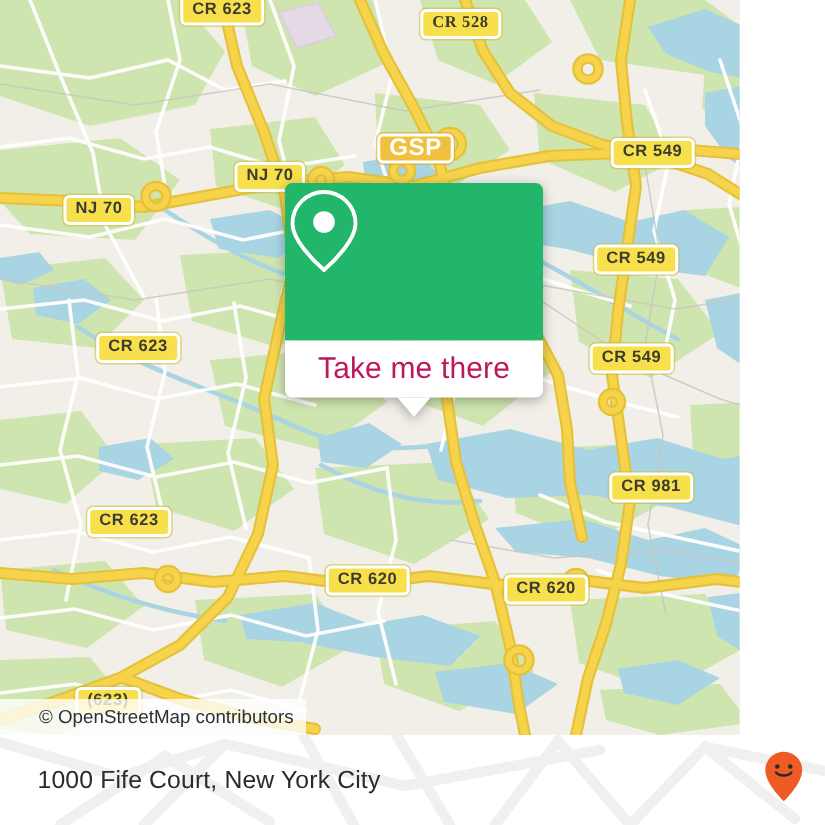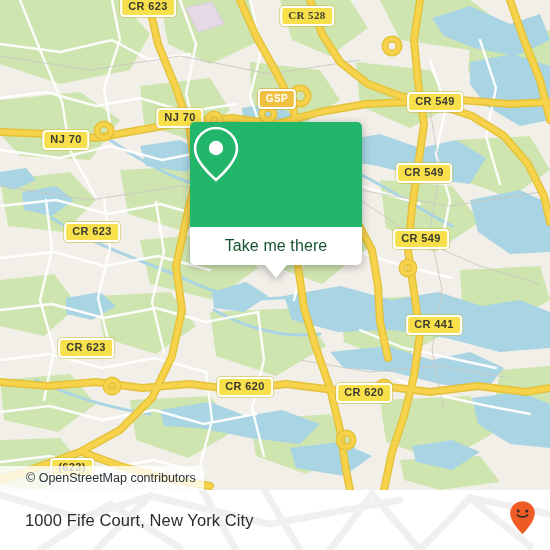--- a/index.html
+++ b/index.html
@@ -4,21 +4,21 @@
 <style>
   html,body{margin:0;padding:0;}
   body{
     width:550px;height:550px;overflow:hidden;
     font-family:"Liberation Sans","DejaVu Sans",sans-serif;
     background:#f2efe9;
   }
   #app{position:relative;width:550px;height:550px;overflow:hidden;background:#fff;}
 
   
-  .map{position:absolute;left:0;top:0;width:550px;height:490px;overflow:hidden;background:#f2efe9;}
+  .map{position:absolute;left:0;top:0;width:493px;height:490px;overflow:hidden;background:#f2efe9;}
   .map svg{position:absolute;left:0;top:0;}
 
   
   .shield{
     position:absolute;
     background:#f7e04b;
     border:2px solid #ffffff;
     border-radius:4px;
     color:#3b3b30;
     font-size:11px;
@@ -27,21 +27,21 @@
     padding:1px 6px 2px 6px;
     line-height:13px;
     white-space:nowrap;
     box-shadow:0 0 0 1px rgba(200,185,60,.55);
     transform:translate(-50%,-50%);
   }
   .shield.gsp{
     background:#f0c040;
     border-color:#ffffff;
     color:#ffffff;
-    font-size:10px;
+    font-size:16px;
     box-shadow:0 0 0 1px rgba(210,165,40,.6);
   }
 
   
   .attrib{
     position:absolute;left:0;bottom:0;
     background:rgba(255,255,255,.78);
     color:#28303a;
     font-size:12.5px;
     line-height:16px;
@@ -58,22 +58,22 @@
     background:#22b66b;
     height:105px;
     border-radius:5px 5px 0 0;
     display:flex;align-items:center;justify-content:center;
   }
   .popup-bottom{
     background:#ffffff;
     height:38px;
     border-radius:0 0 5px 5px;
     display:flex;align-items:center;justify-content:center;
-    color:#14532d;
-    font-size:16px;
+    color:#be185d;
+    font-size:20px;
     letter-spacing:.1px;
   }
   .popup-tail{
     position:absolute;left:50%;top:143px;
     width:0;height:0;margin-left:-11px;
     border-left:11px solid transparent;
     border-right:11px solid transparent;
     border-top:13px solid #ffffff;
   }
 
@@ -254,21 +254,21 @@
     <div id="shield-layer">
         <div class="shield" style="left: 148px; top: 7px;">CR 623</div>
         <div class="shield" style="left: 307px; top: 16px; font-family: Liberation Serif, serif;">CR 528</div>
         <div class="shield gsp" style="left: 277px; top: 99px;">GSP</div>
         <div class="shield" style="left: 435px; top: 102px;">CR 549</div>
         <div class="shield" style="left: 180px; top: 118px;">NJ 70</div>
         <div class="shield" style="left: 66px; top: 140px;">NJ 70</div>
         <div class="shield" style="left: 424px; top: 173px;">CR 549</div>
         <div class="shield" style="left: 92px; top: 232px;">CR 623</div>
         <div class="shield" style="left: 421px; top: 239px;">CR 549</div>
-        <div class="shield" style="left: 434px; top: 325px;">CR 441</div>
+        <div class="shield" style="left: 434px; top: 325px;">CR 981</div>
         <div class="shield" style="left: 86px; top: 348px;">CR 623</div>
         <div class="shield" style="left: 245px; top: 387px;">CR 620</div>
         <div class="shield" style="left: 364px; top: 393px;">CR 620</div>
         <div class="shield" style="left: 72px; top: 440px; margin-top: 28px;">(623)</div>
       </div>
 
     <div class="attrib">© OpenStreetMap contributors</div>
 
     <div class="popup">
       <div class="popup-top">

